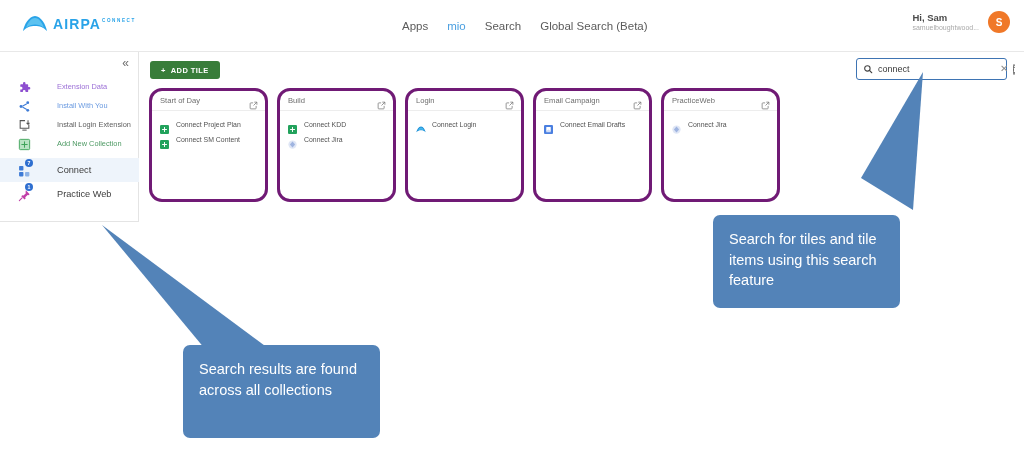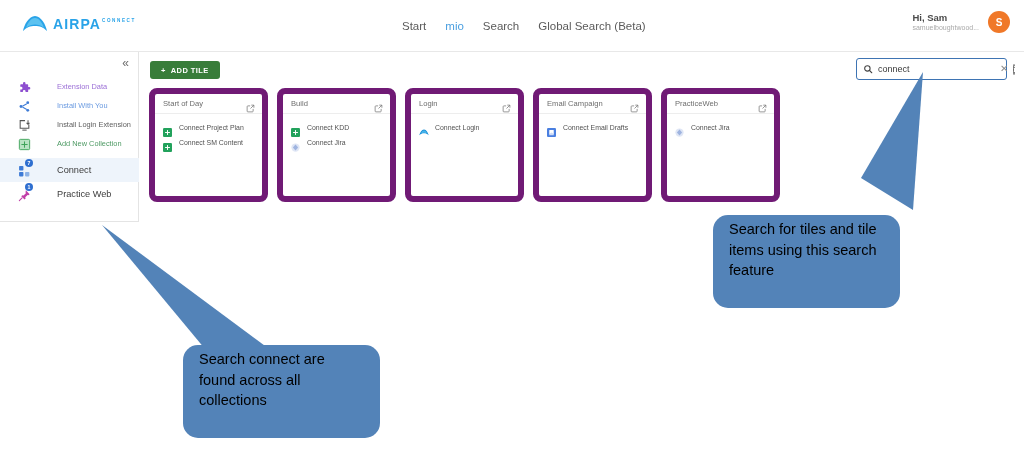--- a/index.html
+++ b/index.html
@@ -83,38 +83,38 @@
   .search-clear { font-size:10px; color:#8d8d8d; cursor:pointer; line-height:1; }
   .info-ico {
     width:11px;height:11px;border-radius:50%;background:#6b6b6b;color:#fff;
     font-size:7.5px; font-weight:700; display:flex;align-items:center;justify-content:center;
     cursor:pointer; font-family:"Liberation Serif", serif;
   }
 
   .cards { position:absolute; left:10px; top:36px; display:flex; gap:9px; }
   .card {
     width:119px; height:114px; background:#fff;
-    border:6px solid #701a75; border-radius:8px;
+    border:3px solid #701a75; border-radius:13px;
   }
   .card-head {
     height:20px; border-bottom:1px solid #ededed;
     display:flex; align-items:center; justify-content:space-between;
     padding:0 7px 0 8px;
   }
   .card-title { font-size:7.6px; color:#6d6d6d; white-space:nowrap; overflow:hidden; }
   .ext-ico { width:9px; height:9px; cursor:pointer; }
   .card-body { padding:6px 0 0 0; }
   .tile-row { display:flex; align-items:center; gap:7px; height:15px; padding-left:8px; cursor:pointer; }
   .tile-ico { width:9px; height:9px; flex:0 0 9px; position:relative; }
   .tile-label { font-size:6.9px; color:#515151; white-space:nowrap; }
 
   
   .callout {
-    position:absolute; background:#5383b8; border-radius:15px;
-    color:#000000; font-size:14.5px; line-height:1.42; padding:4px 16px;
+    position:absolute; background:#5383b8; border-radius:7px;
+    color:#ffffff; font-size:14.5px; line-height:1.42; padding:14px 16px;
     font-family:"Liberation Sans", sans-serif;
   }
   #callout-search { left:713px; top:215px; width:187px; height:93px; }
   #callout-results { left:183px; top:345px; width:197px; height:93px; }
   .tail { position:absolute; pointer-events:none; }
 </style>
 </head>
 <body>
 
 <div id="root">
@@ -128,21 +128,21 @@
           <path d="M13 4 C9 4 5.5 9 4 14 C7 11.5 10 10.6 13 10.6 C16 10.6 19 11.5 22 14 C20.5 9 17 4 13 4 Z" fill="#5cc2f0"></path>
         </svg>
       </span>
       <span class="logo-text">
         <span class="logo-main">AIRPA</span>
         <span class="logo-sub">CONNECT</span>
       </span>
     </div>
 
     <div class="nav">
-      <span class="nav-item">Start</span>
+      <span class="nav-item">Apps</span>
       <span class="nav-item active">mio</span>
       <span class="nav-item">Search</span>
       <span class="nav-item">Global Search (Beta)</span>
     </div>
 
     <div class="user-area">
       <span class="user-text">
         <div class="user-greet">Hi, Sam</div>
         <div class="user-email">samuelboughtwood...</div>
       </span>
@@ -388,15 +388,15 @@
   <svg class="tail" style="left:855px; top:70px; width:120px; height:160px;" viewBox="0 0 120 160">
     <path d="M68 2 L6 108 L58 140 Z" fill="#5383b8"></path>
   </svg>
 
   <svg class="tail" style="left:90px; top:195px; width:270px; height:180px;" viewBox="0 0 270 180">
     <path d="M12 30 L190 162 L120 160 Z" fill="#5383b8"></path>
   </svg>
 
   <div class="callout" id="callout-search">Search for tiles and tile items using this search feature</div>
 
-  <div class="callout" id="callout-results">Search connect are found across all collections</div>
+  <div class="callout" id="callout-results">Search results are found across all collections</div>
 
 </div>
 
 </body></html>

